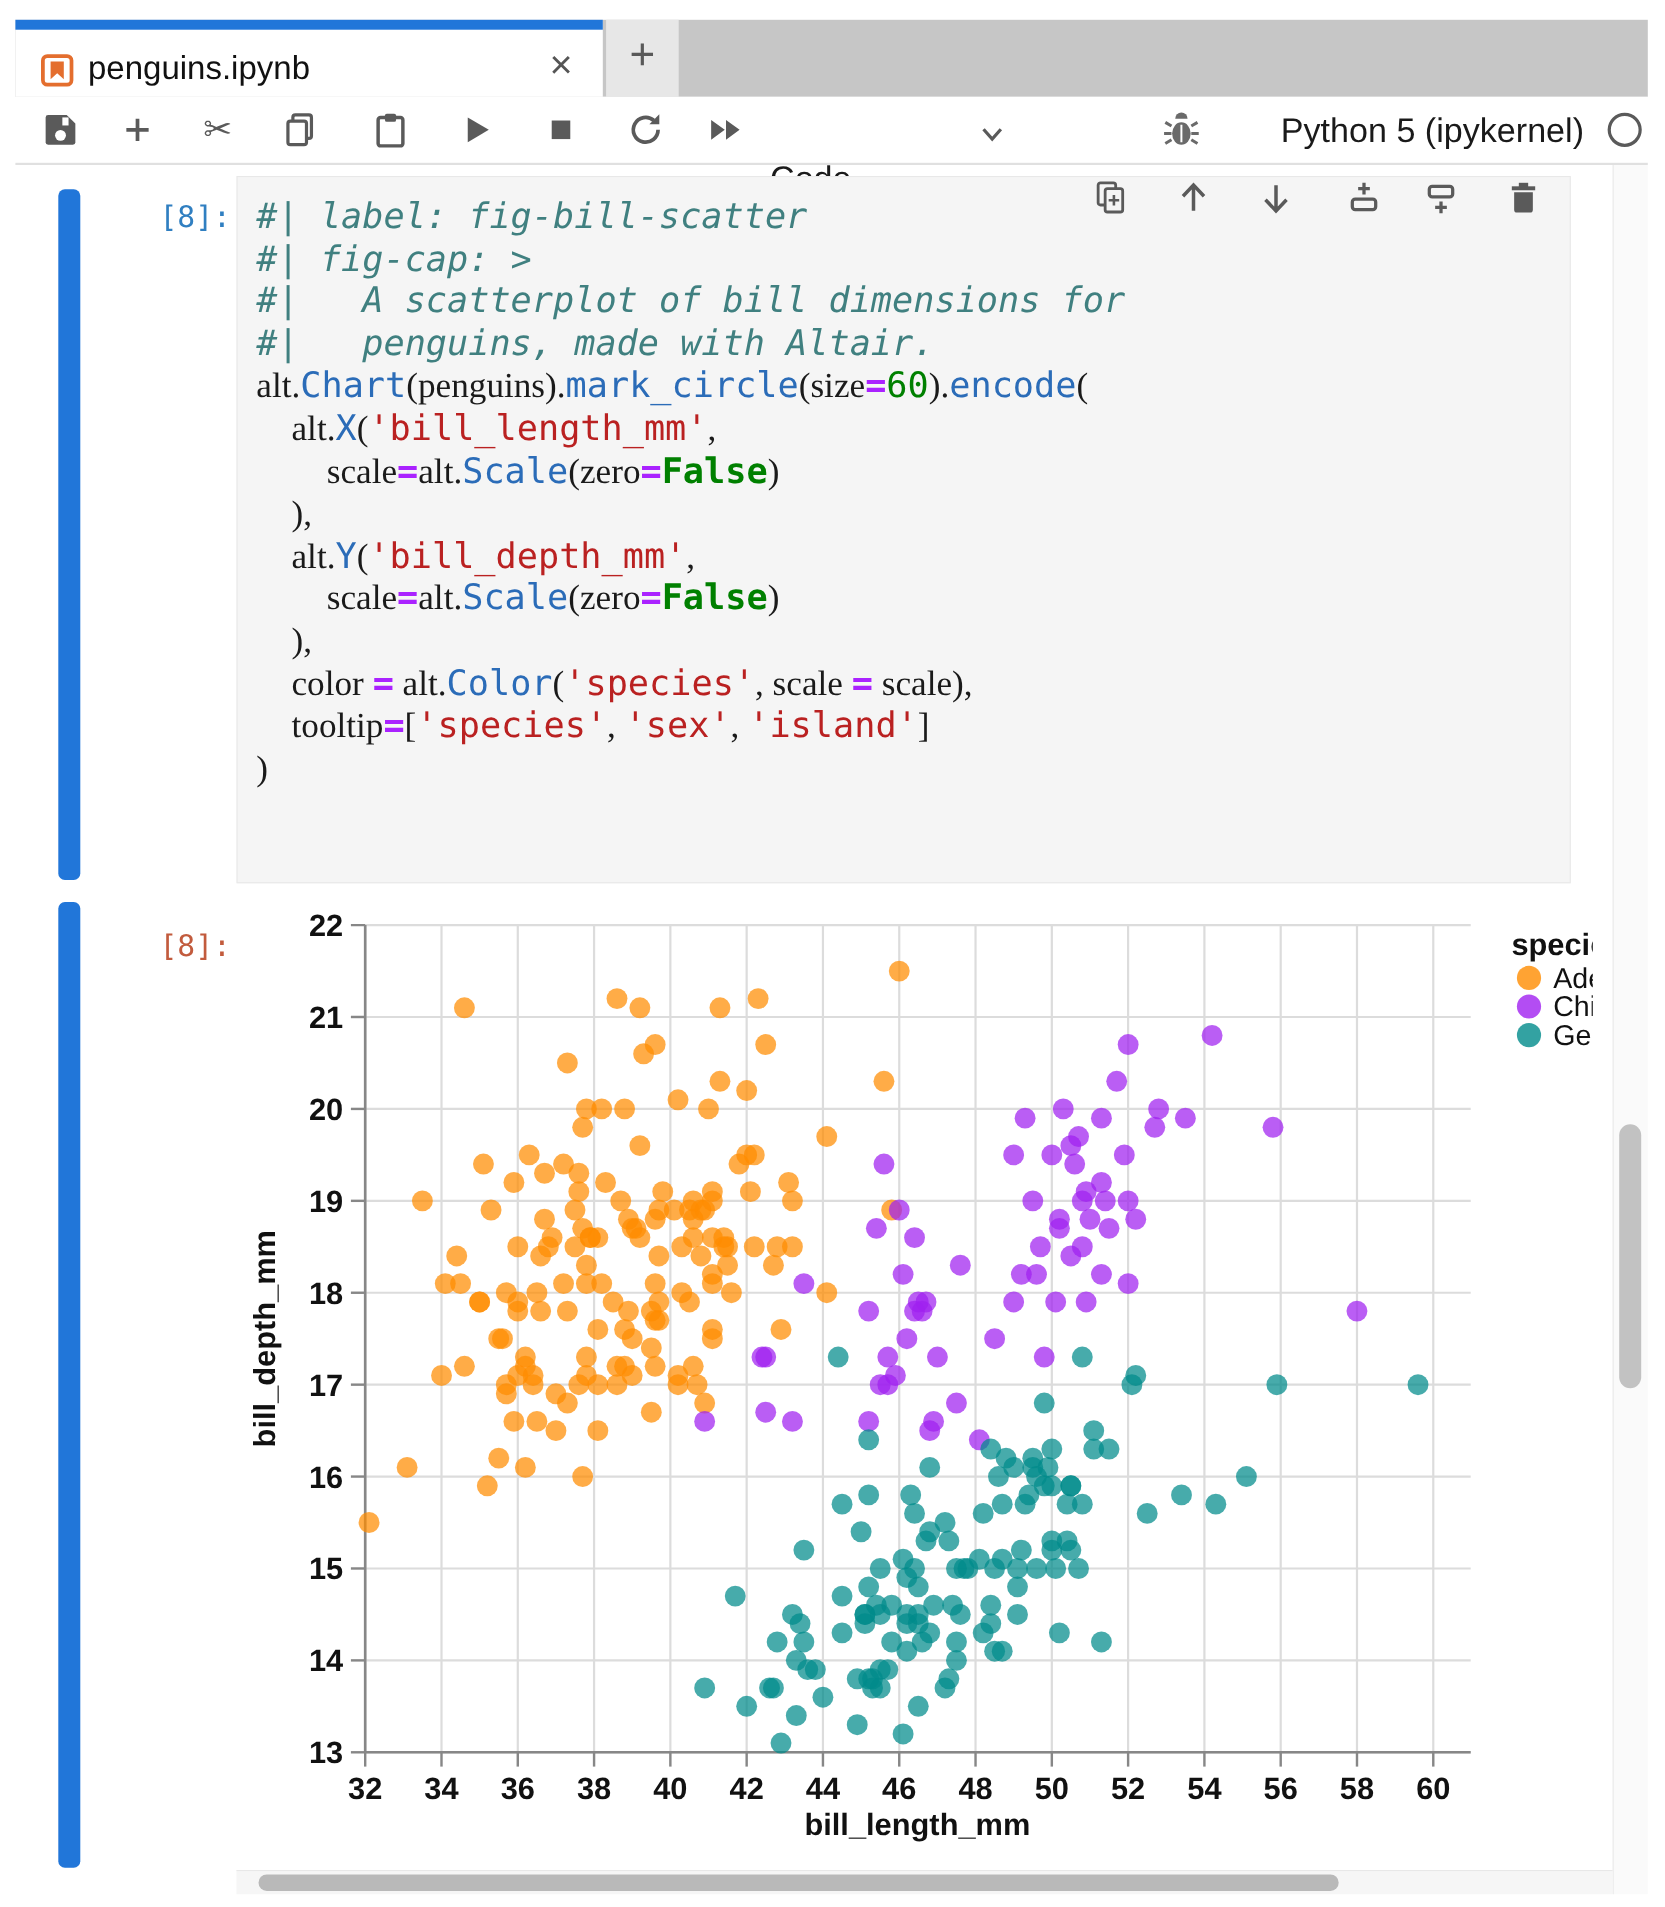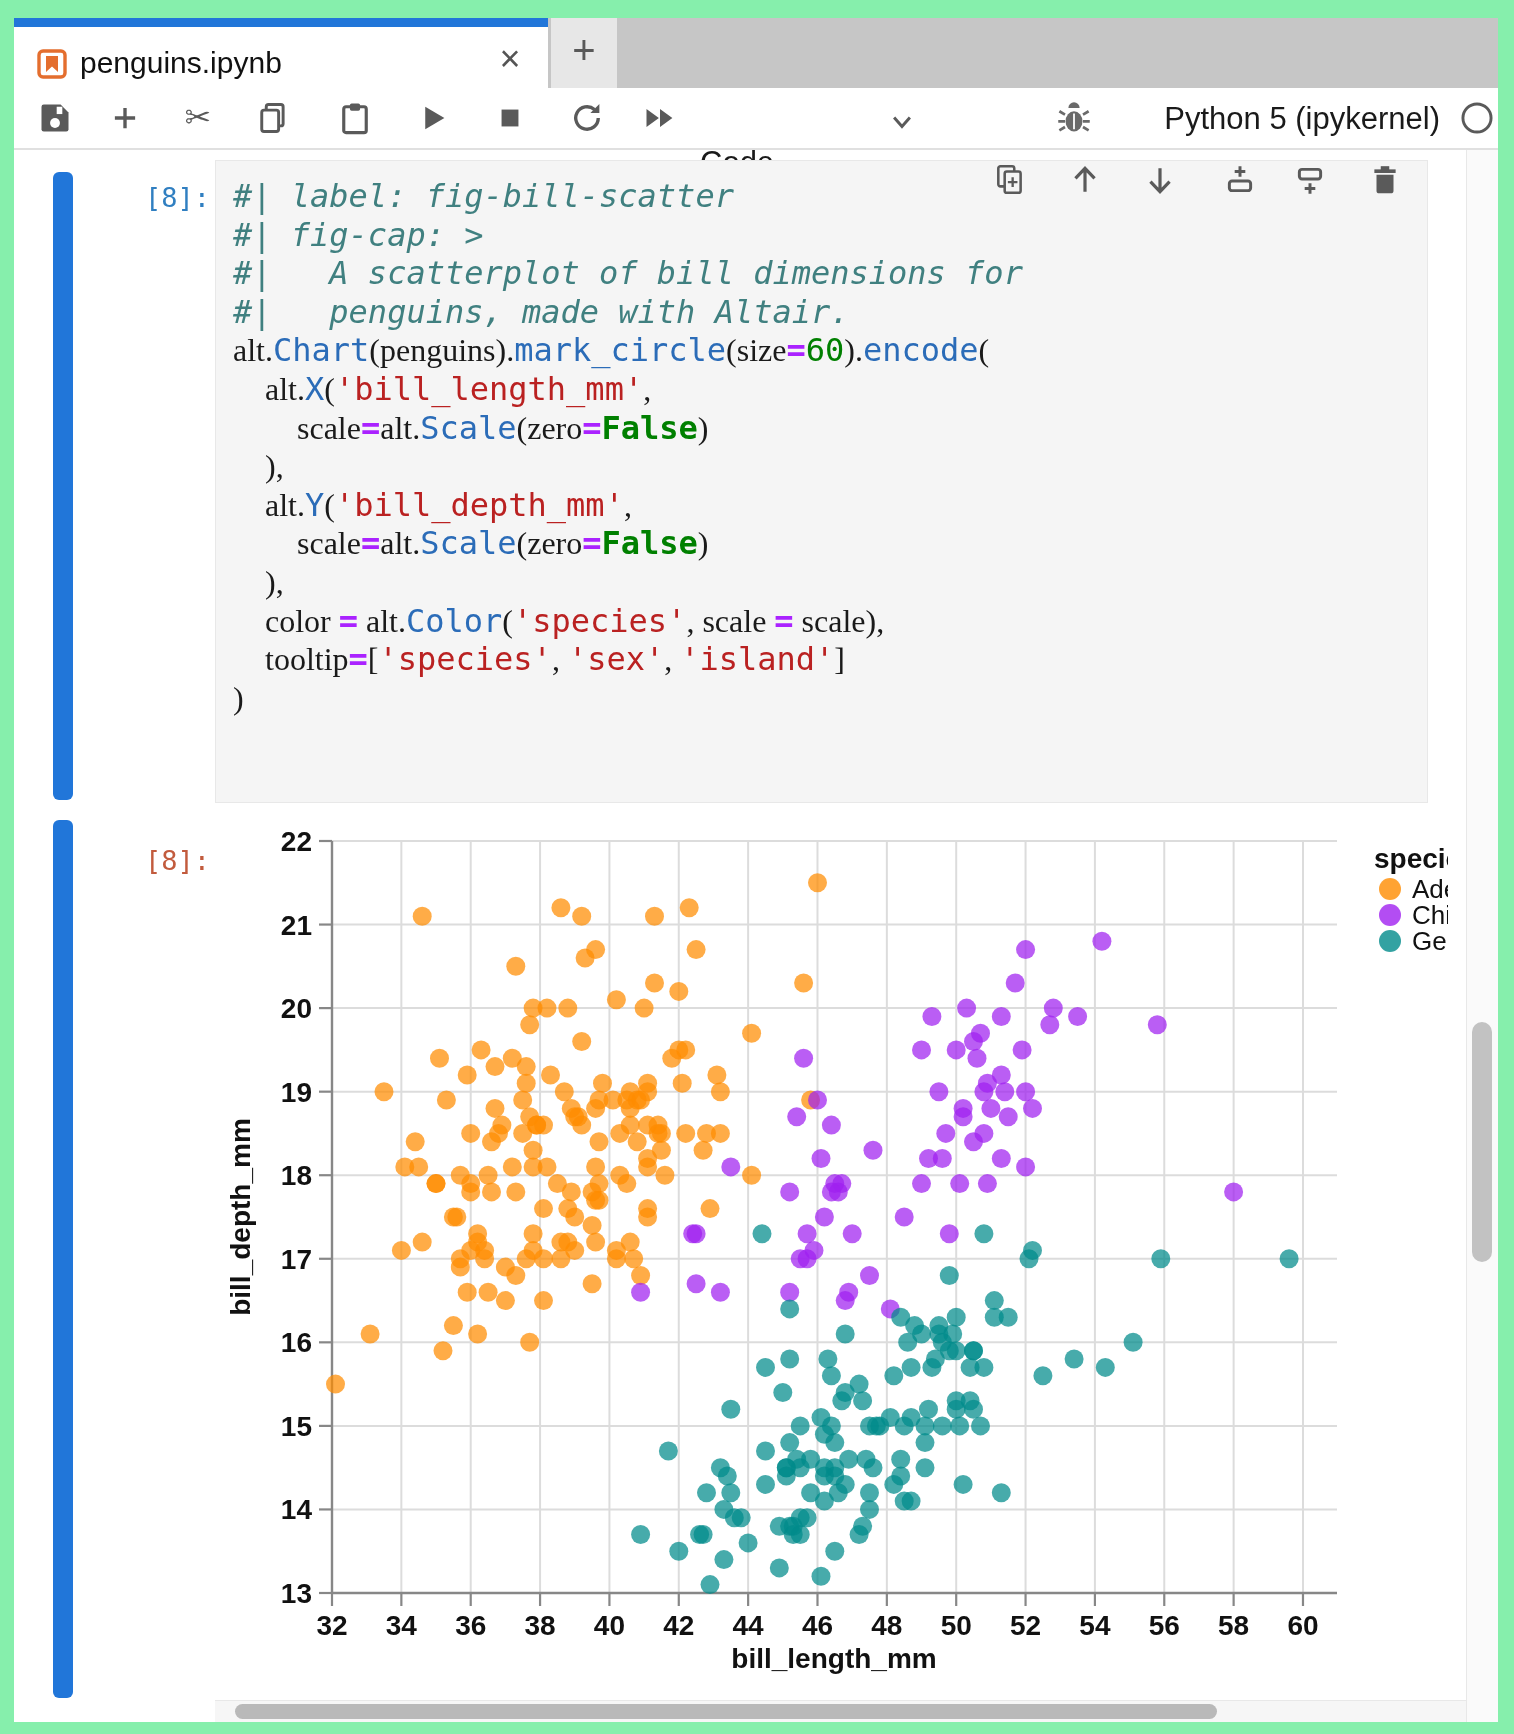--- a/index.html
+++ b/index.html
@@ -1,16 +1,16 @@
 <!DOCTYPE html>
 <html><head>
 <meta charset="utf-8">
 <style>
   html,body{margin:0;padding:0;background:#b2b2b2;}
-  #stage{position:relative;width:1514px;height:1734px;background:#86efac;overflow:hidden;
+  #stage{position:relative;width:1514px;height:1734px;background:#ffffff;overflow:hidden;
          font-family:"Liberation Sans",sans-serif;}
   .abs{position:absolute;}
   #page{left:14px;top:18px;width:1484px;height:1704px;background:#fff;}
   
   #tabbar{left:14px;top:18px;width:1484px;height:70px;background:#c6c6c6;}
   #tab-active{left:14px;top:18px;width:534px;height:70px;background:#fff;border-top:9px solid #2176d9;box-sizing:border-box;}
   #tab-title{left:80px;top:46px;font-size:30px;color:#111;}
   #tab-close{left:492px;top:38px;font-size:36px;color:#555;width:36px;text-align:center;}
   #tab-plus{left:551px;top:18px;width:66px;height:70px;background:#e7e7e7;color:#595959;
             font-size:40px;font-weight:300;text-align:center;line-height:64px;}

